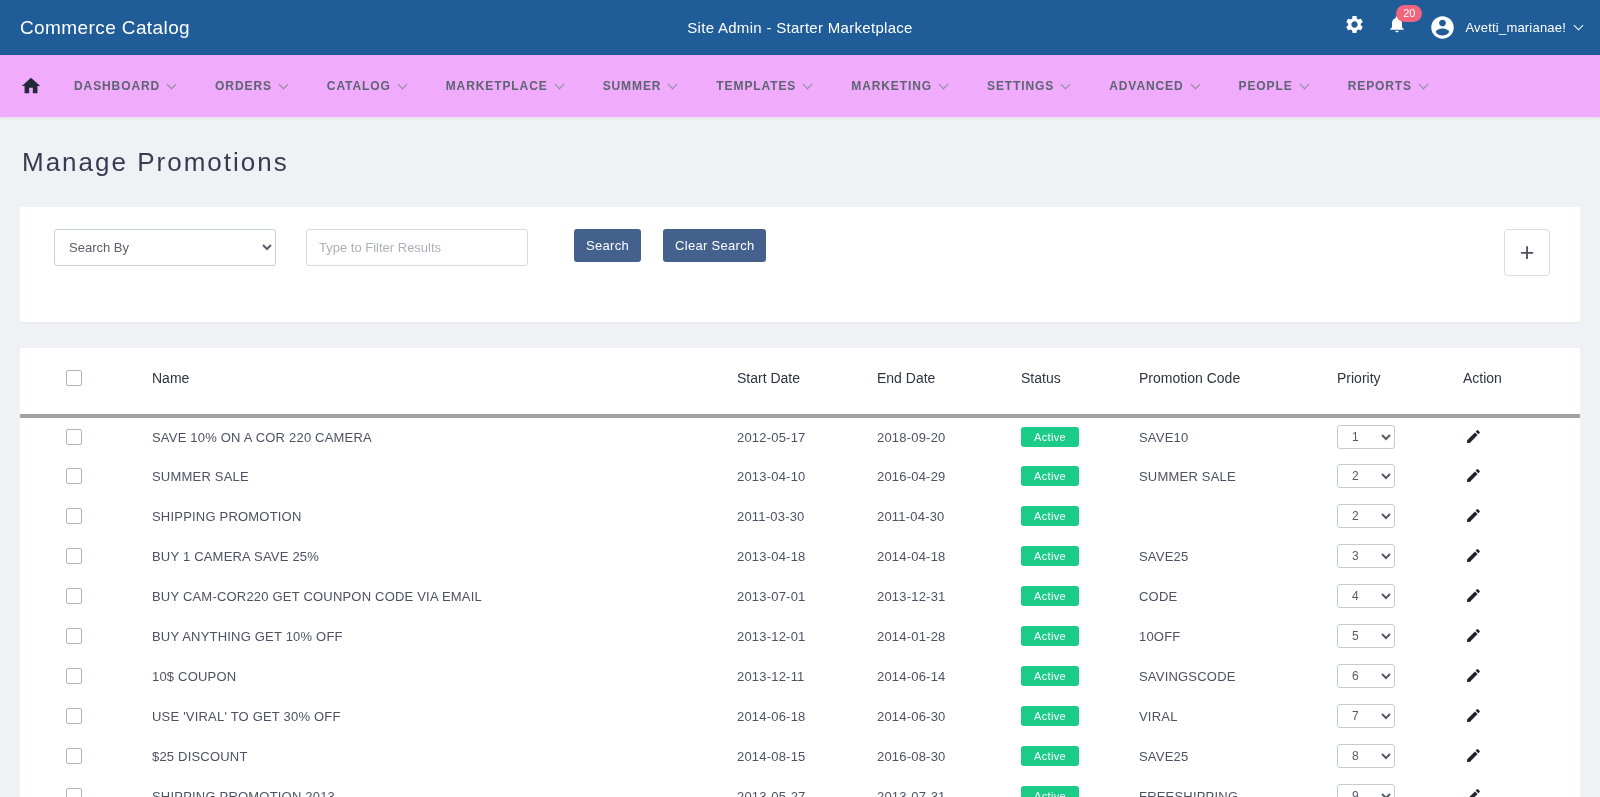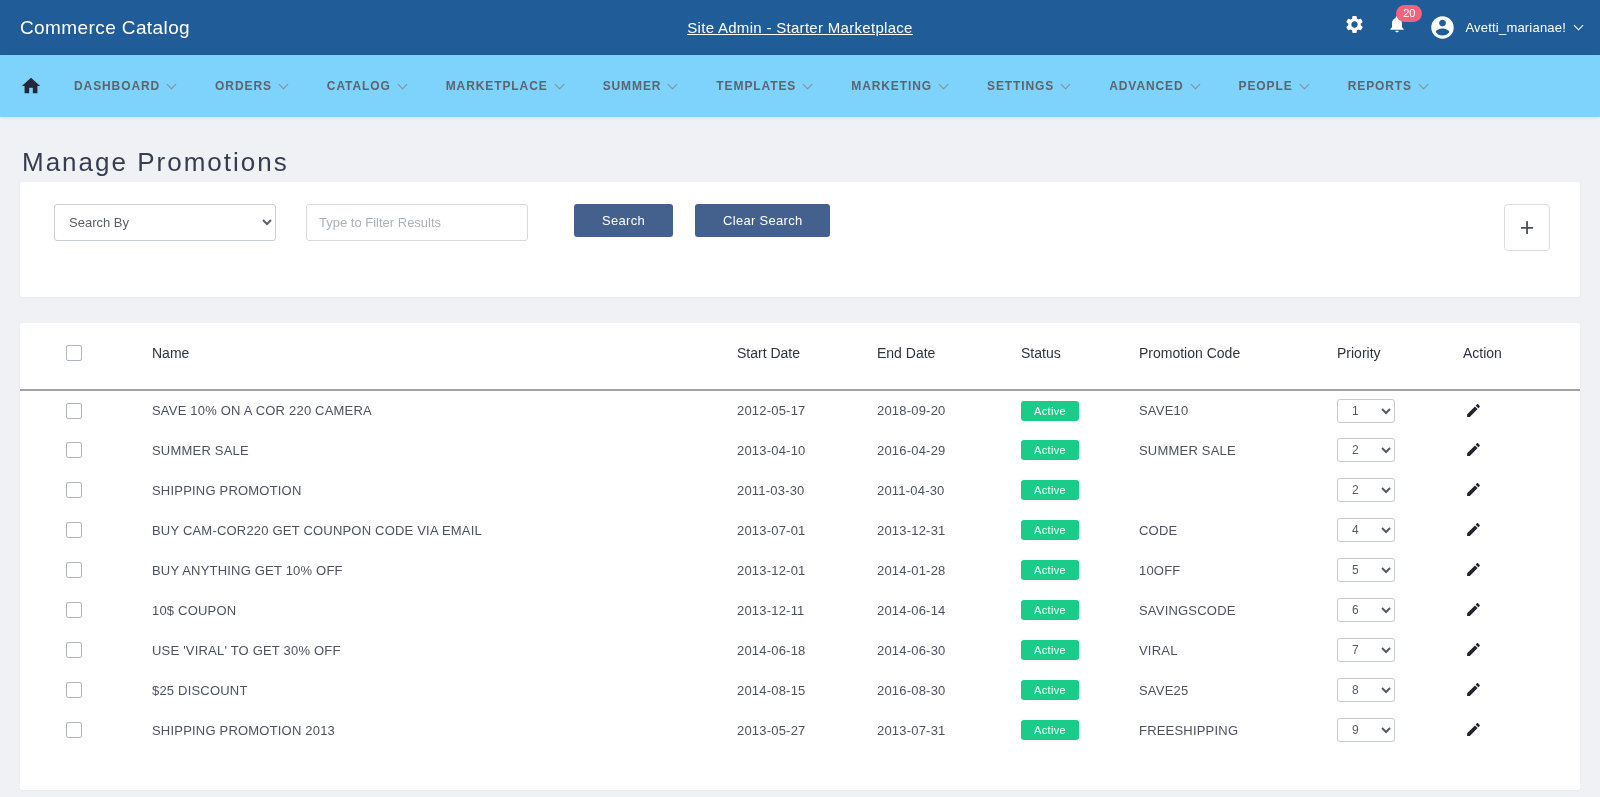--- a/index.html
+++ b/index.html
@@ -5,54 +5,54 @@
   * { margin:0; padding:0; box-sizing:border-box; }
   html,body { width:1600px; height:797px; overflow:hidden; }
   body {
     background: var(--page_bg, #eff1f5);
     font-family: "Liberation Sans", sans-serif;
   }
 
   
   .topbar { position:relative; height:55px; background:var(--topbar_bg,#1f5c98); display:flex; align-items:center; padding:0 18px 0 20px; }
   .brand { color:#fff; font-size:19px; font-weight:500; letter-spacing:.4px; z-index:2; }
-  .topbar-title { position:absolute; left:0; right:0; top:0; height:100%; display:flex; align-items:center; justify-content:center; color:#fff; font-size:15px; letter-spacing:.3px; z-index:1;text-decoration:underline; }
+  .topbar-title { position:absolute; left:0; right:0; top:0; height:100%; display:flex; align-items:center; justify-content:center; color:#fff; font-size:15px; letter-spacing:.3px; z-index:1; }
   .topbar-right { margin-left:auto; display:flex; align-items:flex-start; gap:22px; z-index:2; }
   .icon-btn { background:transparent; border:0; cursor:pointer; padding:0; display:flex; align-items:center; position:relative; }
   .notif-badge { position:absolute; top:-9px; right:-15px; background:var(--notification_badge,#f0647e); color:#fff; font-size:11px; line-height:1; padding:3px 7px; border-radius:9px; }
   .user-area { display:flex; align-items:center; gap:9px; cursor:pointer; color:#fff; }
   .username { font-size:13px; letter-spacing:.2px; }
   .chev { display:inline-block; width:7px; height:7px; border-right:1.6px solid #868d99; border-bottom:1.6px solid #868d99; transform:rotate(45deg); }
   .chev-white { border-color:#fff; margin-top:-5px; }
 
   
-  .navbar { height:62px; background:#7dd3fc; display:flex; align-items:center; gap:40px; padding:0 20px; box-shadow:0 1px 3px rgba(0,0,0,.08); position:relative; z-index:1; }
+  .navbar { height:62px; background:#f0abfc; display:flex; align-items:center; gap:40px; padding:0 20px; box-shadow:0 1px 3px rgba(0,0,0,.08); position:relative; z-index:1; }
   .home-btn { background:none; border:0; cursor:pointer; display:flex; margin-right:-8px; }
   .nav-item { display:flex; align-items:center; gap:8px; cursor:pointer; }
   .nav-label { font-size:12px; font-weight:700; color:#5c6470; letter-spacing:.9px; }
   .nav-item .chev { margin-top:-3px; }
 
   
   .page-title { margin:30px 0 0 22px; font-size:26px; font-weight:500; color:#363d50; letter-spacing:2px; }
   .card { background:#fff; margin:0 20px; border-radius:2px; box-shadow:0 1px 2px rgba(0,0,0,.04); }
 
   
-  .search-card { margin-top:4px; padding:22px 30px 46px 34px; display:flex; align-items:flex-start; }
+  .search-card { margin-top:29px; padding:22px 30px 46px 34px; display:flex; align-items:flex-start; }
   .search-by { width:222px; height:37px; border:1px solid #c9cdd4; border-radius:3px; color:#5a616c; font-size:13px; padding:0 10px; background:#fff; font-family:inherit; }
   .filter-input { width:222px; height:37px; border:1px solid #d6dae0; border-radius:3px; font-size:13px; padding:0 12px; margin-left:30px; color:#333; font-family:inherit; }
   .filter-input::placeholder { color:#aab1bb; }
-  .btn { height:33px; border:0; border-radius:3px; background:var(--button,#44618e); color:#fff; font-size:13px; padding:0 28px; cursor:pointer; letter-spacing:.3px; font-family:inherit; }
+  .btn { height:33px; border:0; border-radius:3px; background:var(--button,#44618e); color:#fff; font-size:13px; padding:0 12px; cursor:pointer; letter-spacing:.3px; font-family:inherit; }
   .btn-search { margin-left:46px; }
   .btn-clear { margin-left:22px; }
   .add-btn { margin-left:auto; width:46px; height:47px; background:#fff; border:1px solid #d9dde3; border-radius:4px; font-size:25px; color:#4a4f5a; cursor:pointer; line-height:1; font-family:inherit; }
 
   
   .table-card { margin-top:26px; padding:4px 0 40px; }
   table { width:100%; border-collapse:collapse; table-layout:fixed; }
-  thead th { text-align:left; font-size:14px; font-weight:500; color:#2e3440; padding:18px 0 28px; border-bottom:2px solid #a3a3a3; }
+  thead th { text-align:left; font-size:14px; font-weight:500; color:#2e3440; padding:18px 0 28px; border-bottom:4px solid #a3a3a3; }
   tbody td { height:40px; font-size:13px; color:#4c5263; letter-spacing:.2px; white-space:nowrap; overflow:hidden; }
   .cell-check { padding-left:46px; }
   input[type="checkbox"] { appearance:none; -webkit-appearance:none; width:16px; height:16px; border:1.6px solid #aeb5c0; border-radius:2px; background:#fff; cursor:pointer; display:block; }
   .badge-active { display:inline-block; min-width:58px; text-align:center; background:var(--active_badge,#1acc87); color:#fff; font-size:11px; padding:4px 0; border-radius:3px; letter-spacing:.3px; }
   .priority-select { width:58px; height:24px; border:1px solid #c6cbd2; border-radius:3px; font-size:12px; color:#555b66; background:#fff; padding-left:10px; font-family:inherit; }
   .action-edit { background:none; border:0; cursor:pointer; padding:2px; }
   .action-edit svg { display:block; }
 </style>
 </head>
 <body>
@@ -223,20 +223,38 @@
     <td><select class="priority-select"><option>2</option></select></td>
     <td>
       <button class="action-edit">
         <svg width="17" height="17" viewBox="0 0 24 24" fill="#20242e">
                 <path d="M3 17.25V21h3.75L17.81 9.94l-3.75-3.75L3 17.25zM20.71 7.04c.39-.39.39-1.02 0-1.41l-2.34-2.34c-.39-.39-1.02-.39-1.41 0l-1.83 1.83 3.75 3.75 1.83-1.83z"></path>
               </svg>
       </button>
     </td>
   </tr>
 
+  <tr>
+    <td class="cell-check">
+            <input type="checkbox" style="">
+          </td>
+    <td>BUY 1 CAMERA SAVE 25%</td>
+    <td>2013-04-18</td>
+    <td>2014-04-18</td>
+    <td><span class="badge-active">Active</span></td>
+    <td>SAVE25</td>
+    <td><select class="priority-select"><option>3</option></select></td>
+    <td>
+      <button class="action-edit">
+        <svg width="17" height="17" viewBox="0 0 24 24" fill="#20242e">
+                <path d="M3 17.25V21h3.75L17.81 9.94l-3.75-3.75L3 17.25zM20.71 7.04c.39-.39.39-1.02 0-1.41l-2.34-2.34c-.39-.39-1.02-.39-1.41 0l-1.83 1.83 3.75 3.75 1.83-1.83z"></path>
+              </svg>
+      </button>
+    </td>
+  </tr>
 
   <tr>
     <td class="cell-check">
             <input type="checkbox" style="">
           </td>
     <td>BUY CAM-COR220 GET COUNPON CODE VIA EMAIL</td>
     <td>2013-07-01</td>
     <td>2013-12-31</td>
     <td><span class="badge-active">Active</span></td>
     <td>CODE</td>

